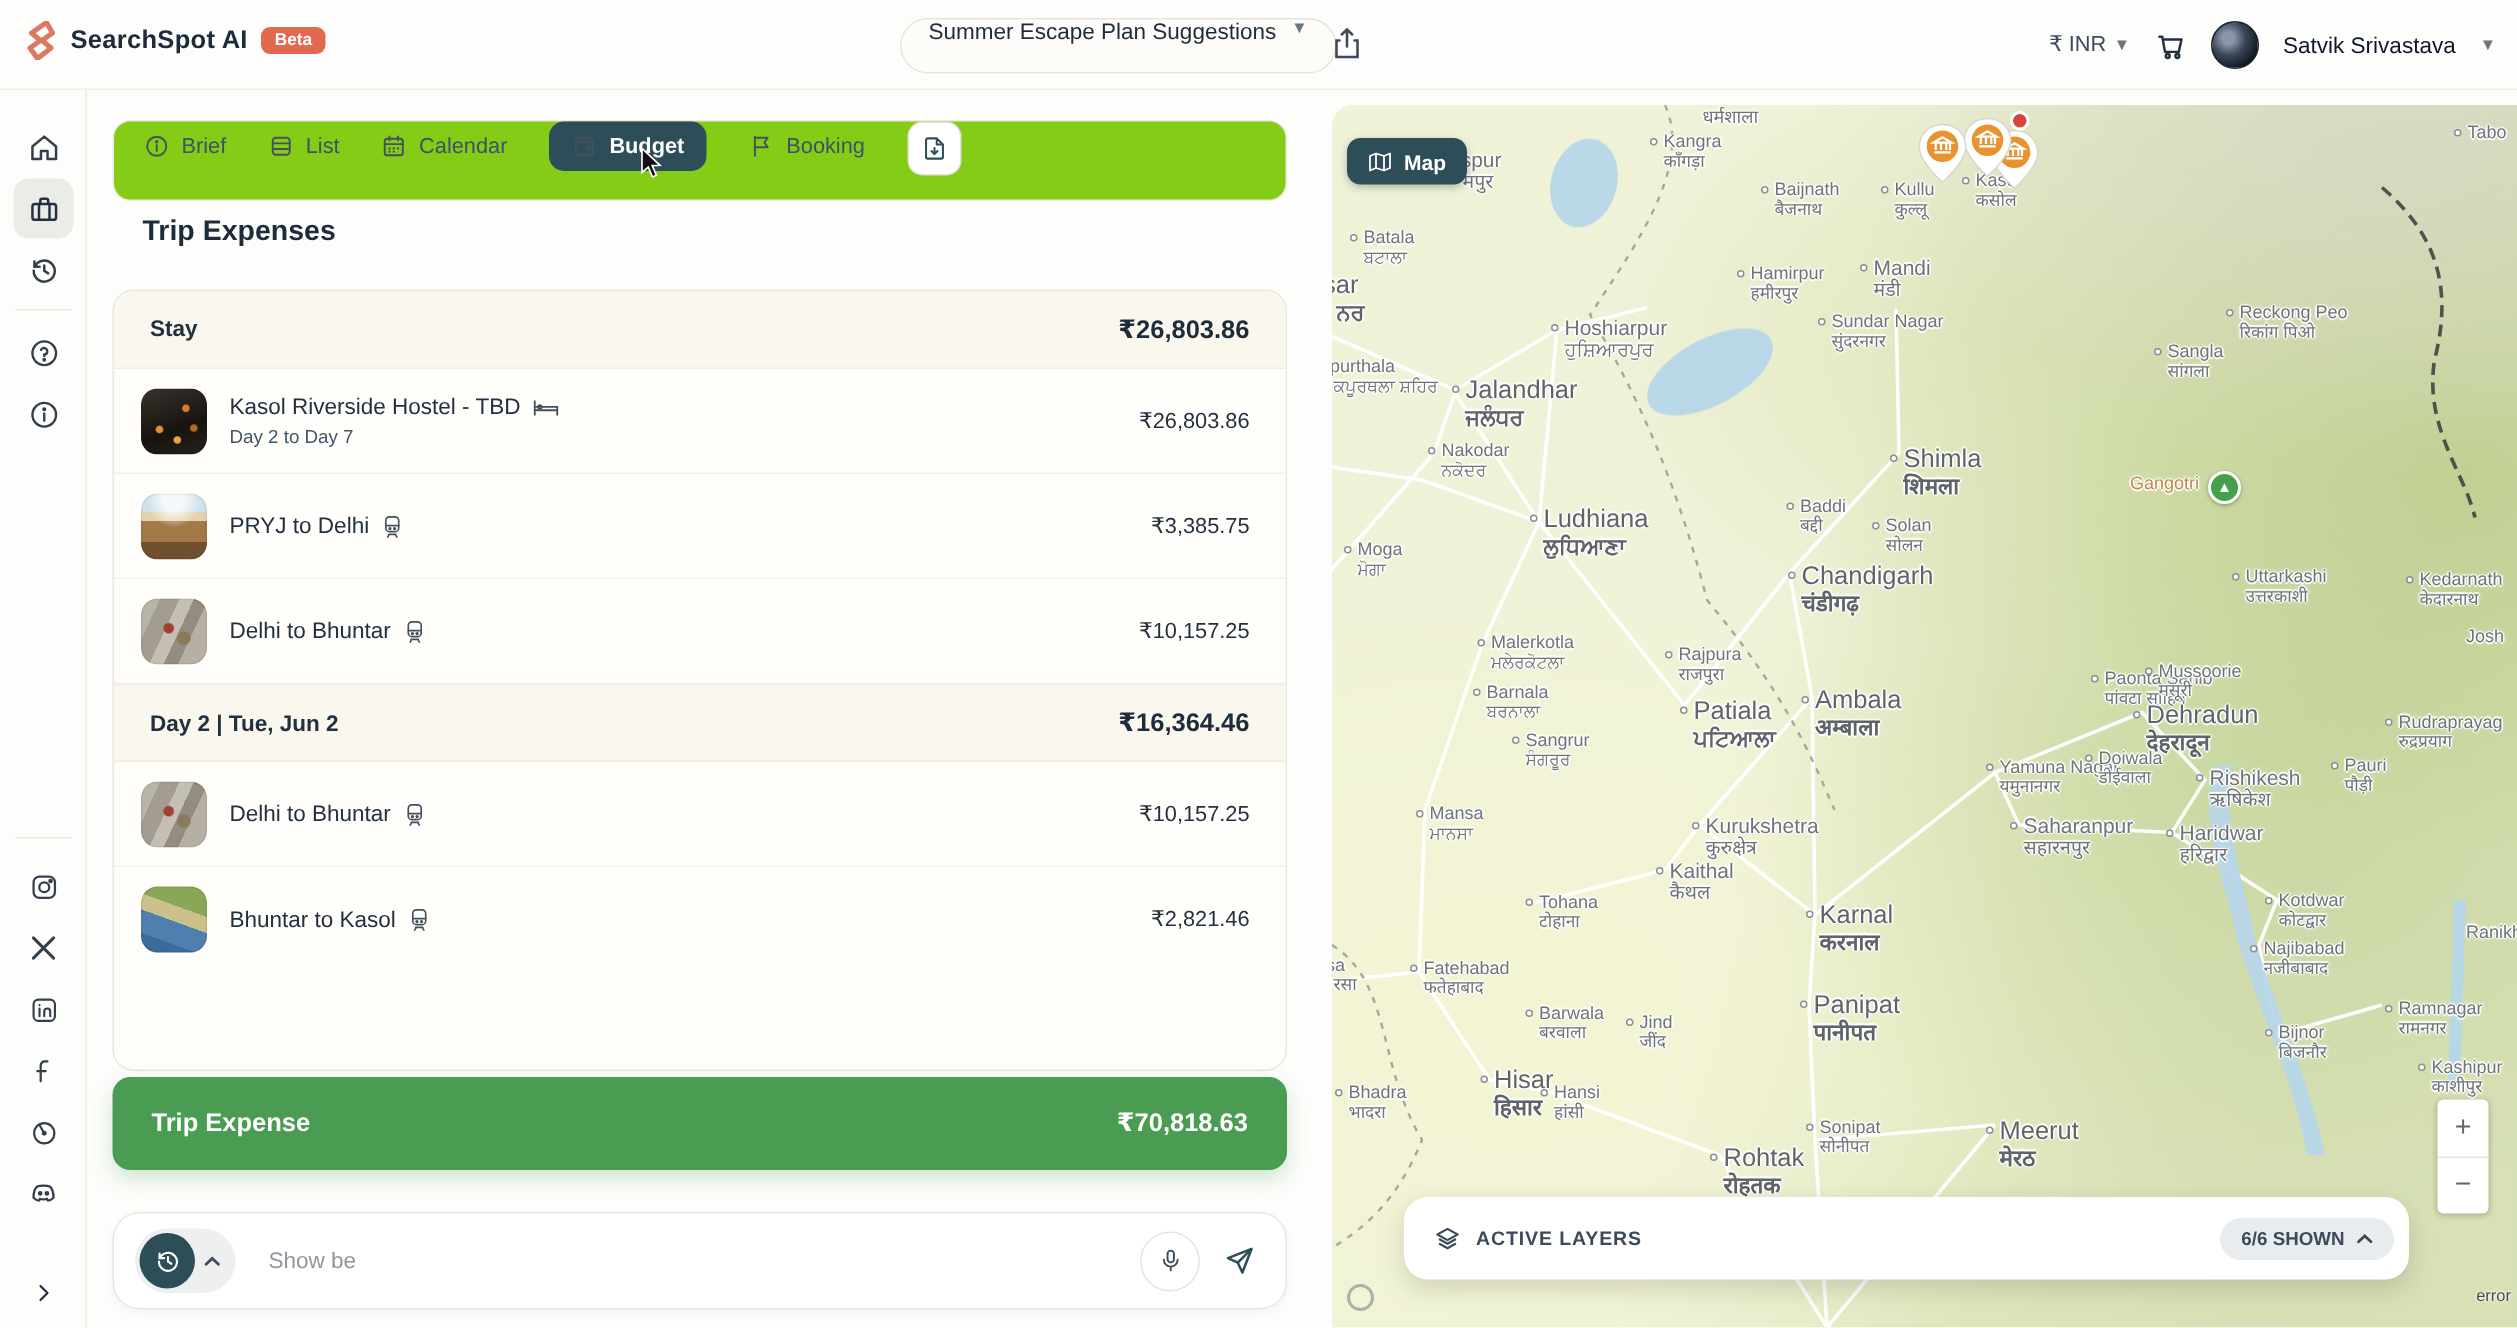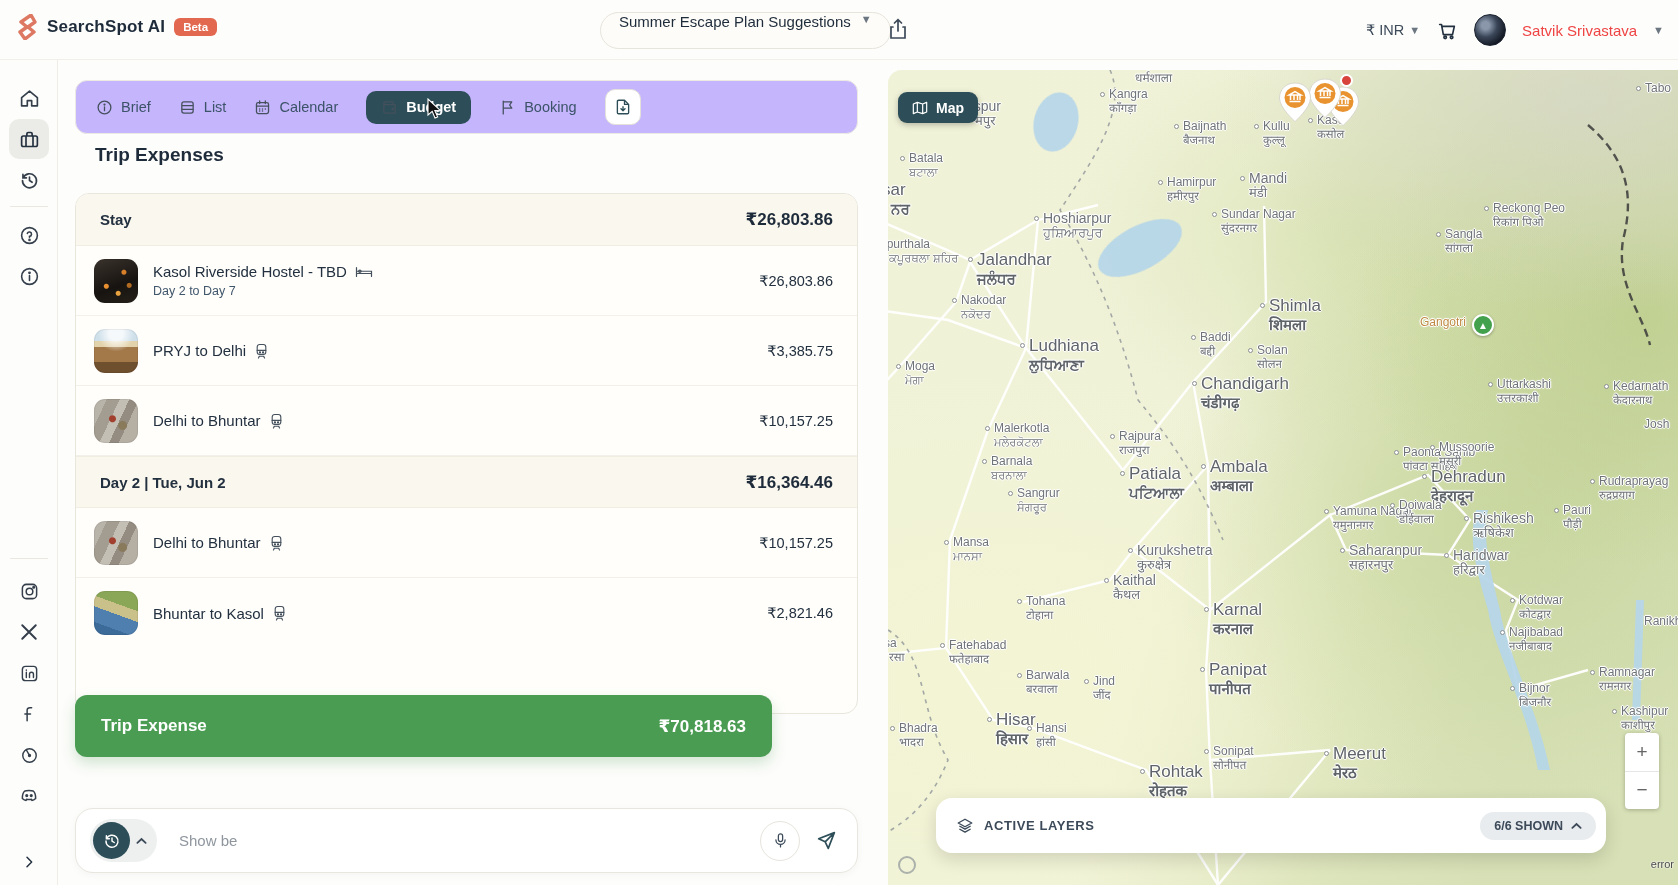--- a/index.html
+++ b/index.html
@@ -10,31 +10,31 @@
   header{position:absolute;left:0;top:0;width:1678px;height:60px;background:#fdfdfb;border-bottom:1px solid #f1efe8;z-index:30}
   .brand{position:absolute;left:16px;top:14px;display:flex;align-items:center;gap:9px}
   .brand-name{font-size:17px;font-weight:700;color:#1e2b3a;letter-spacing:.2px}
   .beta{background:#e2694f;color:#fff;font-size:11.5px;font-weight:700;padding:3px 9px;border-radius:6px}
   .plan-pill{position:absolute;left:600px;top:12px;height:37px;display:flex;gap:10px;padding:0 18px;border:1px solid #e7e4db;border-radius:20px;background:#fdfcf8;font-size:15px;color:#1e2b3a;cursor:pointer}
   .share-btn{position:absolute;left:888px;top:18px;color:#3c4a59;cursor:pointer}
   .hdr-right{position:absolute;right:14px;top:0;height:60px;display:flex;align-items:center;gap:16px}
   .currency{display:flex;align-items:center;gap:5px;font-size:14.5px;color:#3c4a59;cursor:pointer}
   .chev{color:#6b7680;font-size:11px}
   .avatar{width:32px;height:32px;border-radius:50%;background:radial-gradient(circle at 35% 35%,#8a97ab 0 14%,#3a4658 42%,#10151f 78%);border:1px solid #1b2330}
-  .username{font-size:15px;color:#ef4444}
+  .username{font-size:15px;color:#0f172a}
 
   
   .sidebar{position:absolute;left:0;top:60px;width:58px;height:825px;background:#fdfdfb;border-right:1px solid #efede6;z-index:20}
   .sb-icon{position:absolute;left:9px;width:40px;height:40px;border-radius:10px;display:flex;align-items:center;justify-content:center;color:#343f4b;cursor:pointer}
   .sb-icon.active{background:#ebebe7;color:#22303f}
   .sb-div{position:absolute;left:10px;width:38px;border-top:1px solid #e9e7e0}
 
   
   .panel{position:absolute;left:58px;top:60px;width:818px;height:825px;background:#fdfdfb;z-index:10}
-  .tabcard{position:absolute;left:17px;top:20px;width:783px;height:54px;background:#c4b5fd;border:1px solid #eceae2;border-radius:12px;display:flex;align-items:center;padding:0 20px;gap:28px}
+  .tabcard{position:absolute;left:17px;top:20px;width:783px;height:54px;background:#84cc16;border:1px solid #eceae2;border-radius:12px;display:flex;align-items:flex-start;padding:0 20px;gap:28px}
   .tab{display:flex;align-items:center;gap:8px;font-size:14.5px;font-weight:500;color:#3c5368;cursor:pointer;white-space:nowrap}
   .tab.active{background:#2d4e58;color:#fff;padding:8px 15px;border-radius:10px;font-weight:600}
   .export{width:36px;height:36px;border:1px solid #e3e1d9;background:#fff;border-radius:10px;display:flex;align-items:center;justify-content:center;color:#2d4e58;cursor:pointer}
   .page-title{position:absolute;left:37px;top:84px;font-size:19px;font-weight:700;color:#1e2b3a}
   .expense-card{position:absolute;left:17px;top:133px;width:783px;height:521px;background:#fffefb;border:1px solid #e9e6dc;border-radius:14px;overflow:hidden}
   .row-header{height:52px;display:flex;align-items:center;justify-content:space-between;background:#faf7ee;padding:0 24px;border-top:1px solid #f0ede3;border-bottom:1px solid #f0ede3}
   .row-header:first-child{border-top:none}
   .row-header .rh-label{font-size:15px;font-weight:700;color:#22303f}
   .row-header .rh-amt{font-size:17px;font-weight:700;color:#1e2b3a}
   .row-item{height:70px;display:flex;align-items:center;padding:0 24px 0 18px;border-bottom:1px solid #f2f0e9;background:#fffefb;cursor:pointer}
@@ -42,21 +42,21 @@
   .thumb{width:44px;height:44px;border-radius:11px;margin-right:15px;flex:0 0 44px;box-shadow:inset 0 0 0 1px rgba(0,0,0,.06)}
   .ri-main{flex:1;min-width:0}
   .ri-title{display:flex;align-items:center;gap:8px;font-size:15px;color:#22303f}
   .ri-sub{font-size:12.5px;color:#40566b;margin-top:4px}
   .ri-amt{font-size:14.5px;color:#22303f}
   .ri-ic{color:#44505c;display:inline-flex}
   .th-hostel{background:radial-gradient(circle at 28% 62%,#e8902f 0 2px,transparent 3px),radial-gradient(circle at 68% 30%,#d97f2a 0 2px,transparent 3px),radial-gradient(circle at 55% 78%,#e8a23f 0 2px,transparent 3px),radial-gradient(circle at 80% 60%,#b06a22 0 2px,transparent 3px),linear-gradient(160deg,#3a332c,#171310 60%,#262119)}
   .th-fort{background:radial-gradient(circle at 50% 10%,rgba(255,255,255,.8) 0 15%,transparent 40%),linear-gradient(180deg,#cfe0ea 0 28%,#e3d3ac 28% 42%,#a3794a 42% 74%,#6e4f2e 74%)}
   .th-city,.th-city2{background:radial-gradient(circle at 42% 45%,#a2402f 0 3px,transparent 4px),radial-gradient(circle at 65% 60%,#8a7a5c 0 4px,transparent 5px),linear-gradient(115deg,#b9b4aa 0 20%,#a39c90 20% 40%,#c4bfb5 40% 55%,#948c80 55% 70%,#b5afa4 70%)}
   .th-valley{background:linear-gradient(200deg,#8aa657 0 34%,#c9c08a 34% 52%,#4f7fae 52% 78%,#3c6b99 78%)}
-  .total-bar{position:absolute;left:17px;top:635px;width:697px;height:62px;background:#4a9c53;border-radius:12px;display:flex;align-items:center;justify-content:space-between;padding:0 26px;color:#fff;box-shadow:0 6px 14px rgba(74,156,83,.25);z-index:5}
+  .total-bar{position:absolute;left:17px;top:658px;width:783px;height:62px;background:#4a9c53;border-radius:12px;display:flex;align-items:center;justify-content:space-between;padding:0 26px;color:#fff;box-shadow:0 6px 14px rgba(74,156,83,.25);z-index:5}
   .total-bar .tb-label,.total-bar .tb-amt{font-size:17px;font-weight:700}
   .chat-bar{position:absolute;left:17px;top:748px;width:783px;height:65px;background:#fff;border:1px solid #e8e6de;border-radius:18px;display:flex;align-items:center;padding:0 14px;box-shadow:0 2px 8px rgba(0,0,0,.04)}
   .hist-pill{display:flex;align-items:center;gap:6px;background:#eef0f0;border-radius:22px;padding:3px 10px 3px 3px;cursor:pointer}
   .hist-circle{width:37px;height:37px;border-radius:50%;background:#2d4e58;display:flex;align-items:center;justify-content:center;color:#fff}
   .chat-text{flex:1;margin-left:22px;font-size:15px;color:#8f969e}
   .mic-btn{width:40px;height:40px;border-radius:50%;border:1px solid #e6e4dc;background:#fff;display:flex;align-items:center;justify-content:center;color:#3c4a59;cursor:pointer;margin-right:16px}
   .send-btn{color:#2d4e58;cursor:pointer;margin-right:6px}
 
   
   .map{position:absolute;left:888px;top:70px;width:790px;height:815px;background:#edf0d8;border-radius:14px 0 0 0;overflow:hidden}

